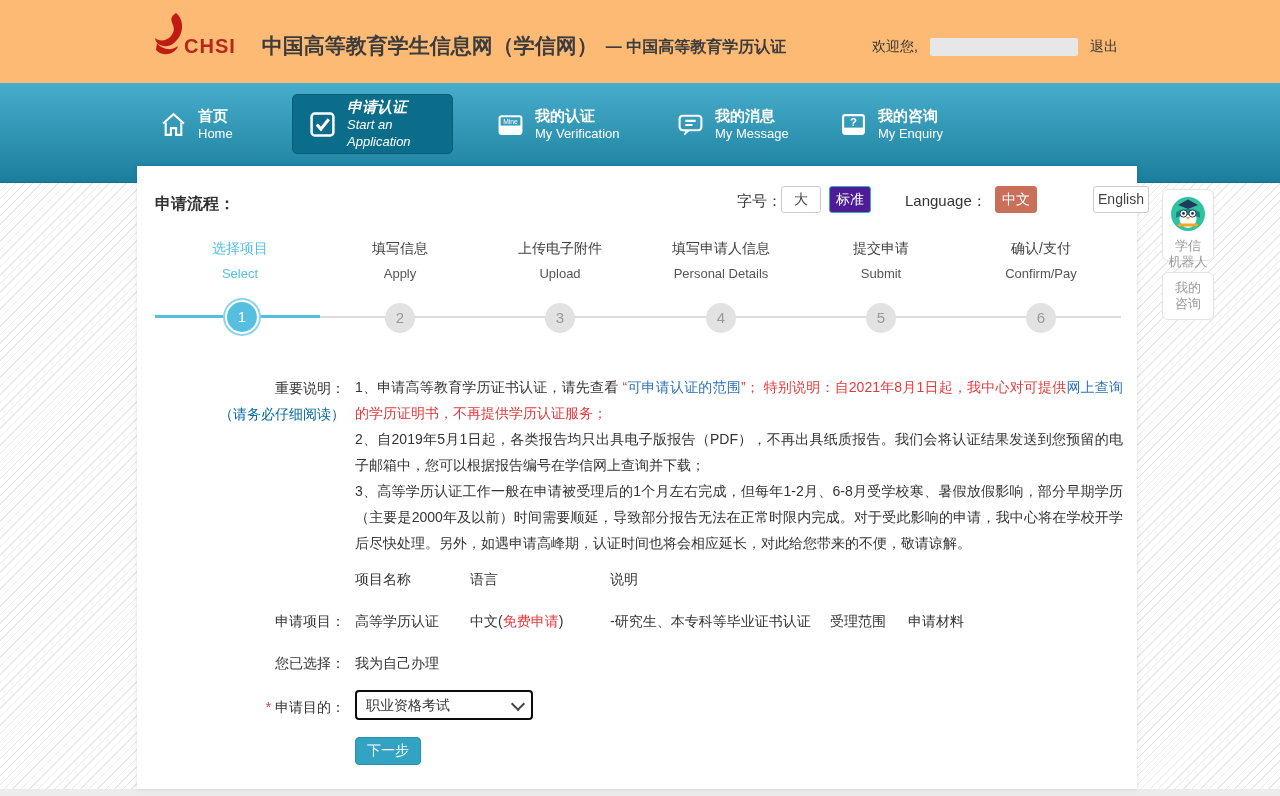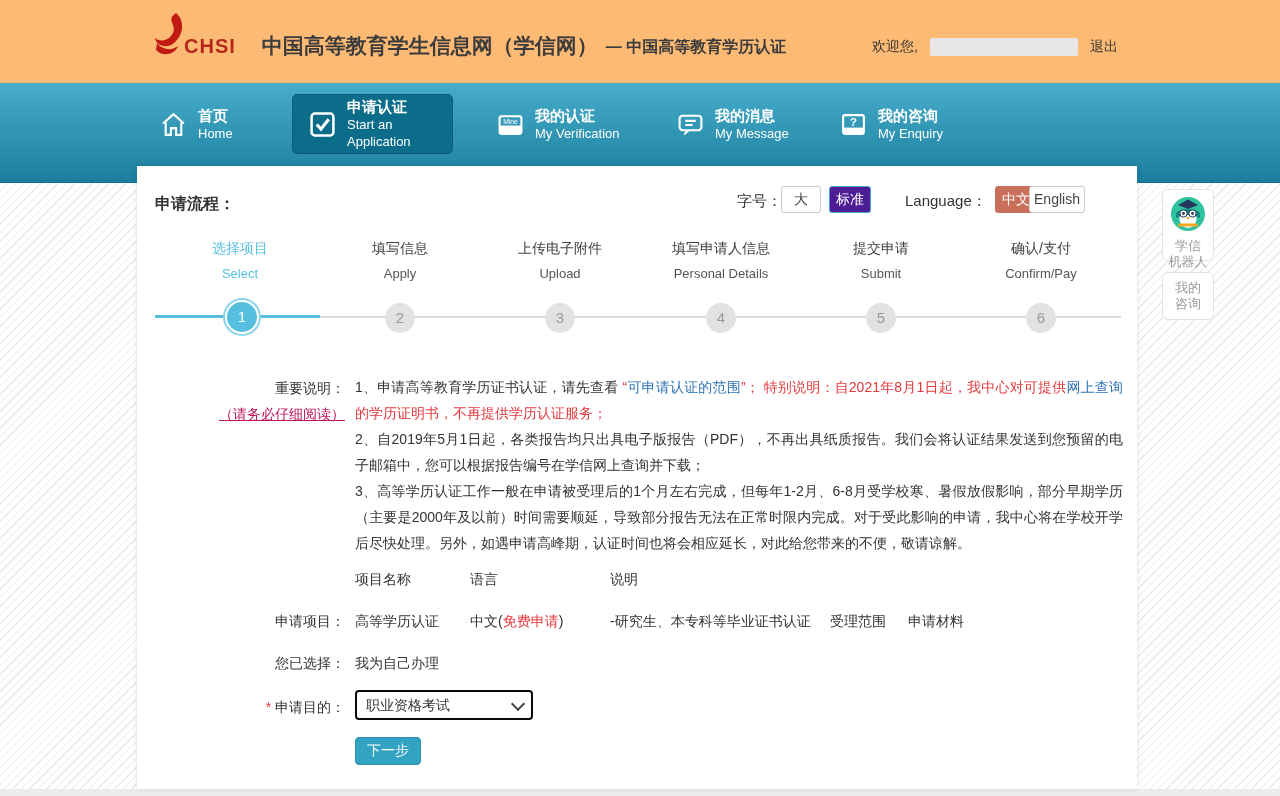--- a/index.html
+++ b/index.html
@@ -18,21 +18,21 @@
   .site-subtitle{font-size:16px;font-weight:bold;color:#3c3c3c;margin:0 13px 6px 8px;}
   .welcome{position:absolute;right:162px;top:38px;display:flex;align-items:center;gap:12px;font-size:14px;color:#333;}
   .redacted{width:148px;height:18px;background:#e7e7e7;border-radius:2px;filter:blur(.6px);}
   .logout{color:#333;cursor:pointer;text-decoration:none;}
 
   
   .navbar{position:absolute;left:0;top:83px;width:1280px;height:100px;
     background:linear-gradient(#47adcb,#1b7e9d);border-bottom:1px solid #14708d;box-sizing:border-box;}
   .nav-item{position:absolute;top:0;height:83px;display:flex;align-items:center;gap:11px;color:#fff;cursor:pointer;}
   .nav-item.active{top:11px;height:60px;width:161px;background:#0c6d8b;border:1px solid #0a5d77;
-    border-radius:5px;box-sizing:border-box;padding-left:16px;}
+    border-radius:5px;box-sizing:border-box;padding-left:16px;font-style:italic;}
   .nav-zh{font-size:15px;font-weight:bold;line-height:18px;}
   .nav-en{font-size:13px;font-weight:normal;line-height:17px;}
   .nav-icon{width:27px;height:27px;flex:0 0 auto;}
 
   
   .content{position:absolute;left:137px;top:166px;width:1000px;height:623px;background:#fff;
     box-shadow:0 0 5px rgba(0,0,0,.12);}
   .page-title{position:absolute;left:18px;top:28px;font-size:16px;font-weight:bold;color:#333;}
 
   .ctrl-label{position:absolute;top:26px;font-size:15px;color:#333;}
@@ -48,21 +48,21 @@
   .step-txt-active{color:#56bfe0;}
   .step-line{position:absolute;left:18px;top:150px;width:966px;height:2px;background:#dcdcdc;}
   .step-line-active{position:absolute;left:18px;top:149px;width:165px;height:3px;background:#56bfe0;}
   .step-circle{position:absolute;top:137px;width:30px;height:30px;border-radius:50%;background:#e2e2e2;
     color:#999;font-size:15px;line-height:30px;text-align:center;}
   .step-circle.active{top:134px;background:#56bfe0;color:#fff;border:2px solid #fff;
     box-shadow:0 0 0 2px #8ad4ec;}
 
   
   .note-label{position:absolute;left:0;top:214px;width:208px;text-align:right;font-size:14px;color:#333;}
-  .note-warning{position:absolute;left:0;top:240px;width:208px;text-align:right;font-size:14px;color:#be185d;text-decoration:underline;}
+  .note-warning{position:absolute;left:0;top:240px;width:208px;text-align:right;font-size:14px;color:#0369a1;}
   .note-body{position:absolute;left:218px;top:208px;width:768px;font-size:14px;line-height:26px;color:#333;text-align:justify;}
   .note-body p{margin:0;}
   .red{color:#e4393c;}
   .link{color:#2e74b5;text-decoration:none;cursor:pointer;}
 
   
   .cell{position:absolute;font-size:14px;color:#333;}
   .row-label{position:absolute;left:0;width:208px;text-align:right;font-size:14px;color:#333;}
 
   
@@ -170,21 +170,21 @@
 
   <div class="content">
 
     <div class="page-title">申请流程：</div>
 
     <span class="ctrl-label" style="left:600px;">字号：</span>
     <span class="btn-sm btn-white" style="left:644px;width:40px;">大</span>
     <span class="btn-sm btn-teal" style="left:692px;width:42px;">标准</span>
     <span class="ctrl-label" style="left:768px;">Language：</span>
     <span class="btn-sm btn-red" style="left:858px;width:42px;">中文</span>
-    <span class="btn-sm btn-white" style="left:892px;width:56px;">English</span>
+    <span class="btn-sm btn-white" style="left:956px;width:56px;">English</span>
 
     <div class="step-zh step-txt-active" style="left:23px;">选择项目</div>
     <div class="step-zh" style="left:183px;">填写信息</div>
     <div class="step-zh" style="left:343px;">上传电子附件</div>
     <div class="step-zh" style="left:504px;">填写申请人信息</div>
     <div class="step-zh" style="left:664px;">提交申请</div>
     <div class="step-zh" style="left:824px;">确认/支付</div>
 
     <div class="step-en step-txt-active" style="left:23px;">Select</div>
     <div class="step-en" style="left:183px;">Apply</div>

